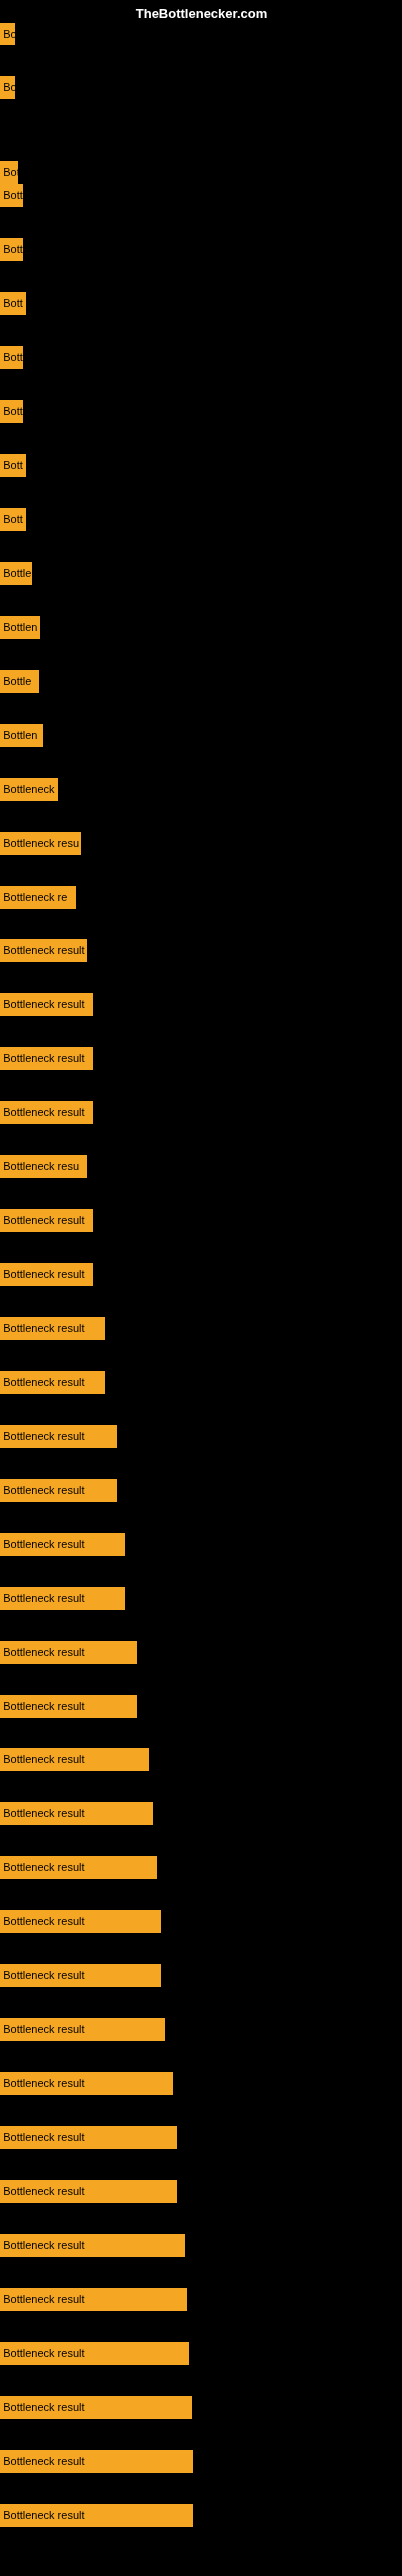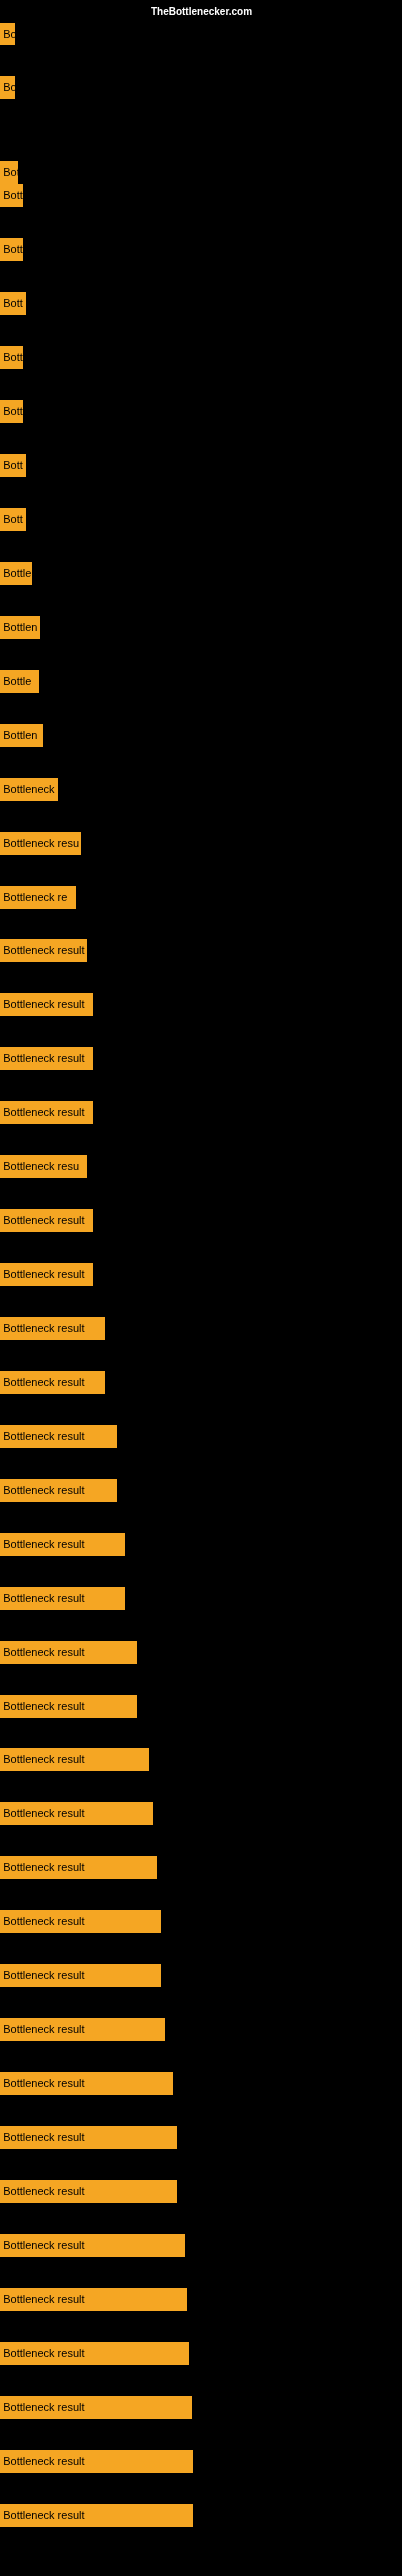--- a/index.html
+++ b/index.html
@@ -15,21 +15,21 @@
       font-family: Arial, sans-serif;
       position: relative;
     }
 
     .site-title {
       position: absolute;
       top: 6.4px;
       left: 50%;
       transform: translateX(-50%);
       color: #ffffff;
-      font-size: 10px;
+      font-size: 13px;
       font-weight: bold;
       white-space: nowrap;
     }
 
     .bar-container {
       position: absolute;
       left: 0;
     }
 
     .bar {

